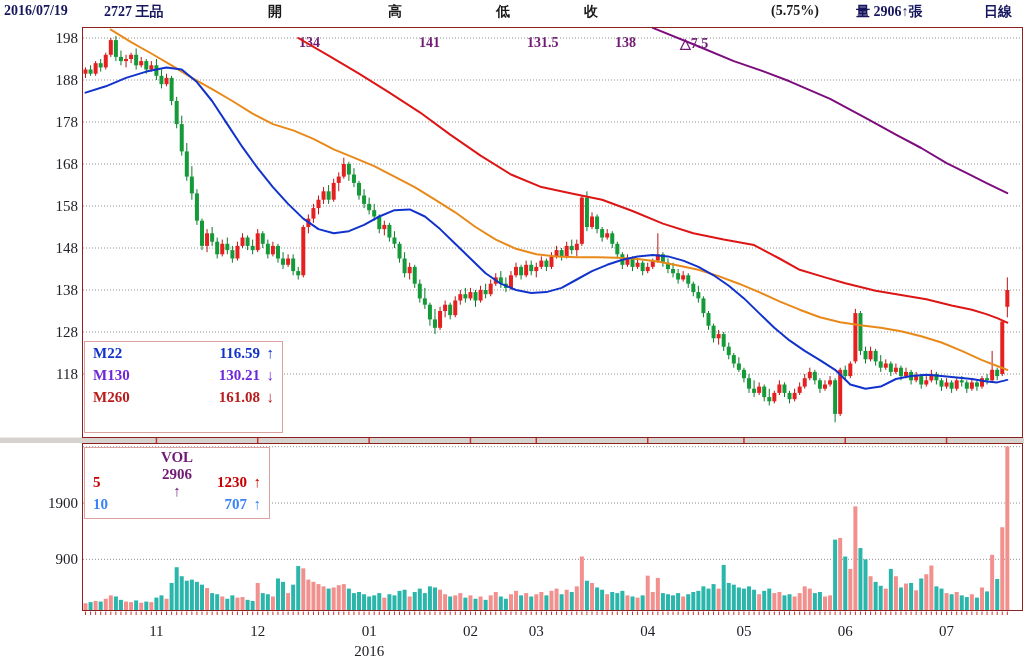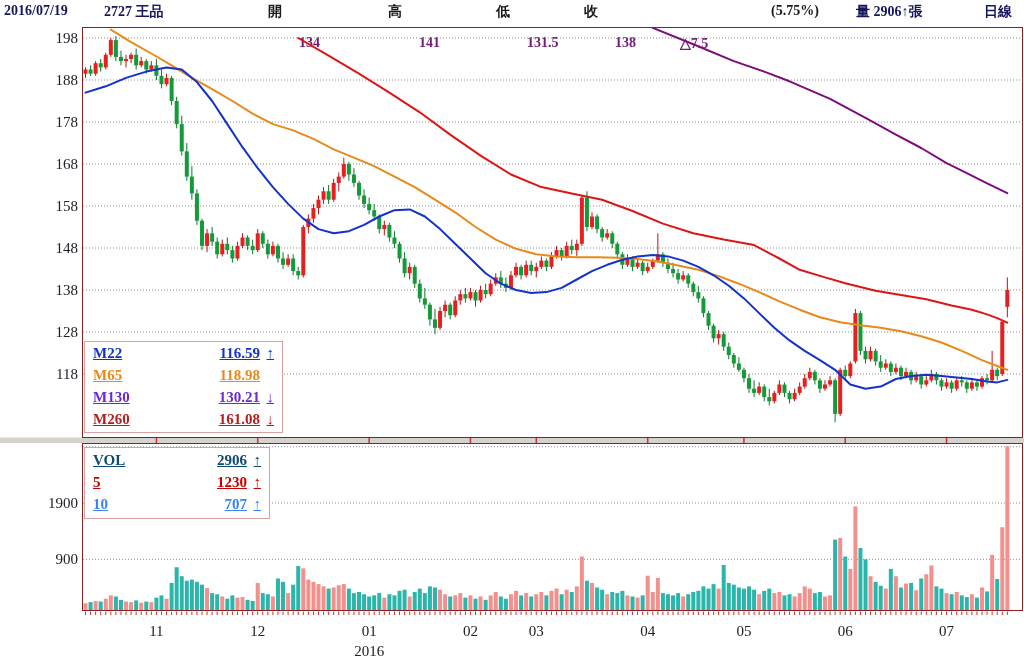--- a/index.html
+++ b/index.html
@@ -5,21 +5,21 @@
   html,body{margin:0;padding:0;}
   body{width:1024px;height:662px;position:relative;background:#ffffff;
        font-family:"Liberation Serif",serif;overflow:hidden;}
   .hdr span{position:absolute;top:3px;font-size:14px;font-weight:bold;white-space:pre;}
   .navy{color:#16165e;} .red{color:#701a75;margin-top:32px;} .blk{color:#1a1a1a;}
   #chart{position:absolute;left:0;top:0;}
   svg text{font-family:"Liberation Serif",serif;font-size:15px;fill:#202028;}
   .grid{stroke:#909090;stroke-width:1;stroke-dasharray:1 2;fill:none;}
   .legend{position:absolute;background:#ffffff;border:1px solid #dca0a0;
           font-size:15px;font-weight:bold;z-index:5;}
-  .lrow{display:flex;align-items:center;height:22px;padding:0 8px;text-decoration:underline;}
+  .lrow{display:flex;align-items:center;height:22px;padding:0 8px;}
   .lrow .lab{flex:0 0 auto;}
   .lrow .sp{flex:1 1 auto;}
   .lrow .val{flex:0 0 auto;text-align:left;}
   .lrow .arr{flex:0 0 14px;text-align:right;}
   #legend-main{left:84px;top:341px;width:197px;height:90px;}
   #legend-vol{left:84px;top:447px;width:184px;height:69px;padding-top:1px;}
 </style>
 </head>
 <body>
 
@@ -836,42 +836,36 @@
     </g>
   </svg>
 
 <div class="legend" id="legend-main">
   <div class="lrow" style="color: rgb(17, 51, 204);">
     <span class="lab">M22</span>
       <span class="sp"></span>
     <span class="val">116.59</span>
     <span class="arr">↑</span>
   </div>
-  <div class="lrow" style="color: rgb(232, 137, 26);">
-    <span class="lab">M65</span>
-      <span class="sp"></span>
-    <span class="val">118.98</span>
-    <span class="arr"></span>
-  </div>
   <div class="lrow" style="color: #6d28d9;">
     <span class="lab">M130</span>
       <span class="sp"></span>
     <span class="val">130.21</span>
     <span class="arr">↓</span>
   </div>
   <div class="lrow" style="color: #b91c1c;">
     <span class="lab">M260</span>
       <span class="sp"></span>
     <span class="val">161.08</span>
     <span class="arr">↓</span>
   </div>
 </div>
 
 <div class="legend" id="legend-vol">
-  <div class="lrow" style="color: #0c4a6e;">
+  <div class="lrow" style="color: #701a75; flex-direction: column;">
     <span class="lab">VOL</span>
       <span class="sp"></span>
     <span class="val">2906</span>
     <span class="arr">↑</span>
   </div>
   <div class="lrow" style="color: rgb(200, 0, 0);">
     <span class="lab">5</span>
       <span class="sp"></span>
     <span class="val">1230</span>
     <span class="arr">↑</span>

